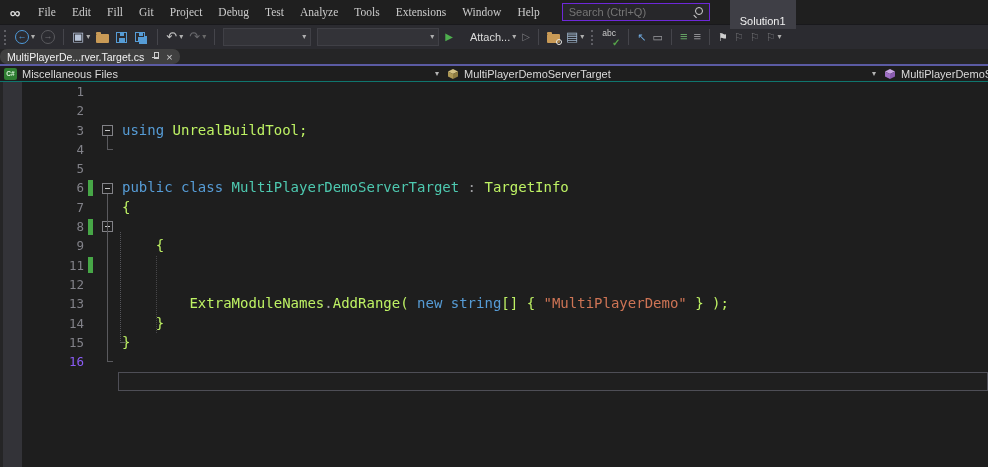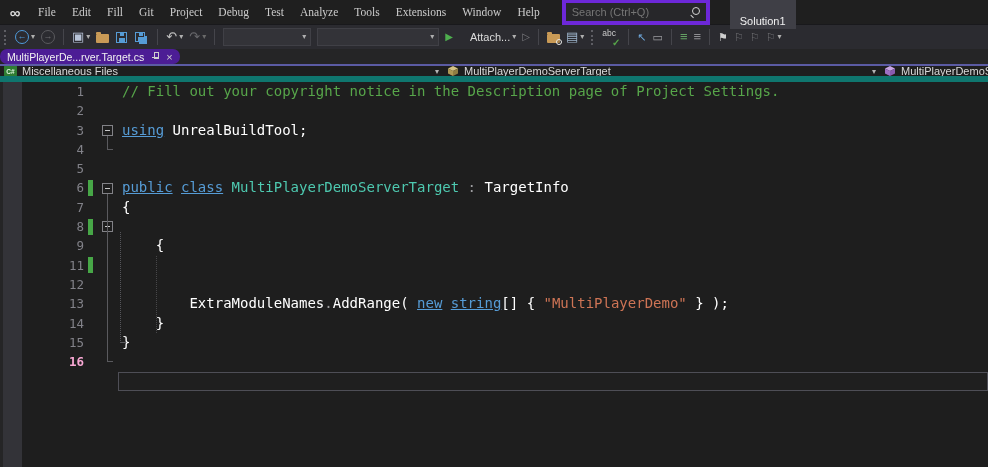--- a/index.html
+++ b/index.html
@@ -4,21 +4,21 @@
 <style>
   * { box-sizing: border-box; margin: 0; padding: 0; }
   html,body { width:988px; height:467px; overflow:hidden; }
   body { background:#1E1E1E; font-family:"Liberation Sans", sans-serif; color:#CCCCCC; position:relative; }
 
   
   .titlebar { height:24px; background:#1F1F1F; display:flex; align-items:center; font-size:11.5px; }
   .vs-logo { width:30px; text-align:center; font-size:15px; font-weight:bold; color:#DCDCDC; }
   .menubar { display:flex; height:100%; align-items:center; }
   .menu-item { padding:0 8px; line-height:24px; color:#CCCCCC; cursor:default;font-family:Liberation Serif, serif; }
-  .search-box { margin-left:14px; width:148px; height:26px; background:#27272A; border:4px solid #6d28d9;
+  .search-box { margin-left:14px; width:148px; height:18px; background:#27272A; border:1px solid #6d28d9;
                 display:flex; align-items:center; position:relative; }
   .search-box input { flex:1; background:transparent; border:none; outline:none; color:#A6A6A6;
                       font-size:11px; padding-left:6px; font-family:"Liberation Sans",sans-serif; width:110px;}
   .mag { width:10px; height:10px; position:relative; margin-right:6px; }
   .mag::before { content:''; position:absolute; right:0; top:0; width:6px; height:6px; border:1.4px solid #D2D2D2; border-radius:50%; }
   .mag::after  { content:''; position:absolute; left:0px; bottom:0px; width:4px; height:1.4px; background:#D2D2D2; transform:rotate(45deg); }
   .solution-badge { margin-left:20px; height:18px; line-height:18px; padding:17px 10px; background:#3F3F46; color:#F0F0F0; font-size:11px; }
 
   
   .toolbar { height:25px; background:#2B2B30; border-top:1px solid #19191C; display:flex; align-items:center; font-size:11px; }
@@ -41,50 +41,50 @@
   .combo { width:88px; height:18px; background:#333338; border:1px solid #404046; display:flex; align-items:center;
            justify-content:flex-end; padding-right:4px; margin:0 3px; }
   .combo.wide { width:122px; }
   .abc-ic { position:relative; width:18px; height:16px; }
   .abc-ic .abc { position:absolute; top:-1px; left:0; font-size:8.5px; color:#C8C8C8; }
   .abc-ic .chk { position:absolute; bottom:-3px; right:0; font-size:10px; color:#57A64A; font-weight:bold; }
   .attach-label { color:#DCDCDC; margin-left:17px; }
 
   
   .tabstrip { height:15px; background:#252526; display:flex; }
-  .tab { height:15px; background:#4c1d95; display:flex; align-items:center; padding:0 7px; gap:7px;
+  .tab { height:15px; background:#404040; display:flex; align-items:center; padding:0 7px; gap:7px;
          font-size:10.5px; color:#F2F2F2;border-radius:7px; }
   .pin { width:8px; height:10px; position:relative; }
   .pin::before { content:''; position:absolute; left:2.5px; top:0; width:3px; height:5px; border:1px solid #CFCFCF; }
   .pin::after  { content:''; position:absolute; left:0.5px; top:5px; width:7px; height:1px; background:#CFCFCF; box-shadow:3px 3px 0 -2px #CFCFCF; }
   .tab-close { font-size:11px; color:#CFCFCF; line-height:14px; }
   .accent-strip { height:2px; background:#5B5BA3; }
 
   
-  .navbar { height:16px; background:#1E1E1E; border-bottom:6px solid #0f766e; display:flex; font-size:11px; color:#DADADA; }
+  .navbar { height:16px; background:#1E1E1E; border-bottom:1px solid #0f766e; display:flex; font-size:11px; color:#DADADA; }
   .nav-sec { display:flex; align-items:center; height:100%; overflow:hidden; }
   .nav-sec.s1 { width:447px; padding-left:4px; }
   .nav-sec.s2 { width:437px; }
   .nav-sec.s3 { flex:1; }
   .nav-label { margin-left:5px; white-space:nowrap; }
   .nav-caret { margin-left:auto; margin-right:8px; font-size:8px; color:#B5B5B5; }
   .cs-badge { width:13px; height:12px; background:#2F7D32; border-radius:2px; color:#DFF5DF; font-size:6.5px;
               font-weight:bold; display:flex; align-items:center; justify-content:center; flex:0 0 auto;}
   .nav-cube { flex:0 0 auto; }
 
   
   .editor { position:relative; height:385px; background:#1E1E1E; overflow:hidden; font-family:"DejaVu Sans Mono", monospace; }
   .edge-strip { position:absolute; left:0; top:0; bottom:0; width:3px; background:#252526; }
   .indicator-margin { position:absolute; left:3px; top:0; bottom:0; width:19px; background:#333338; }
   .code-row { position:relative; height:19.3px; }
   .line-num { position:absolute; left:22px; width:62px; text-align:right; font-size:12.5px; line-height:19.3px; color:#828289; }
-  .line-num.active { color:#f9a8d4;font-weight:bold; }
+  .line-num.active { color:#8b5cf6; }
   .code-text { position:absolute; left:122px; top:0; white-space:pre; font-size:14px; line-height:19.3px; }
-  .tk-cm { color:#57A64A; } .tk-kw { color:#569CD6;text-decoration:underline; } .tk-ty { color:#4EC9B0; }
-  .tk-st { color:#CE7455; } .tk-pl { color:#ffffff; } .tk-pn { color:#9D9DA0; }
+  .tk-cm { color:#57A64A; } .tk-kw { color:#569CD6; } .tk-ty { color:#4EC9B0; }
+  .tk-st { color:#CE7455; } .tk-pl { color:#bef264; } .tk-pn { color:#9D9DA0; }
   .change-bar { position:absolute; left:88px; width:5px; height:16px; background:#47A747; }
   .fold-box { position:absolute; left:102px; width:11px; height:11px; border:1px solid #828287; background:#1E1E1E; }
   .fold-box::before { content:''; position:absolute; left:2px; top:4px; width:5px; height:1px; background:#C6C6C6; }
   .fold-line { position:absolute; width:1px; border-left:1px solid #5A5A5E; }
   .fold-line.dotted { border-left-style:dotted; border-left-color:#55555A; }
   .fold-line::after { content:''; position:absolute; left:0; bottom:0; width:5px; height:1px; background:#5A5A5E; }
   .indent-guide { position:absolute; width:1px; border-left:1px dotted #474749; }
   .current-line-box { position:absolute; left:118px; right:0; height:19px; border:1px solid #4E4E56; background:#1F1F1F; }
 </style>
 </head>
@@ -253,21 +253,20 @@
       <div class="change-bar" style="top: 175.2px;"></div>
       <div class="current-line-box" style="top: 289.5px;"></div>
       <div class="fold-line" style="left: 107px; top: 53.6px; height: 13.95px;"></div>
       <div class="fold-line" style="left: 107px; top: 111.5px; height: 168.35px;"></div>
       <div class="fold-line dotted" style="left: 120px; top: 150.1px; height: 110.45px;"></div>
       <div class="indent-guide" style="left: 156px; top: 173.7px; height: 77.2px;"></div>
     </div>
   <div id="code-lines" style="position:absolute;left:0;right:0;top:0;">
       <div class="code-row">
         <span class="line-num">1</span>
-        <span class="code-text"><span class="tk-cm">// Fill out your copyright notice in the Description page of Project Settings.</span></span>
       </div>
       <div class="code-row">
         <span class="line-num">2</span>
         <span class="code-text"></span>
       </div>
       <div class="code-row">
         <span class="line-num">3</span>
         <span class="code-text"><span class="tk-kw">using</span><span class="tk-pl"> UnrealBuildTool;</span></span>
       </div>
       <div class="code-row">

